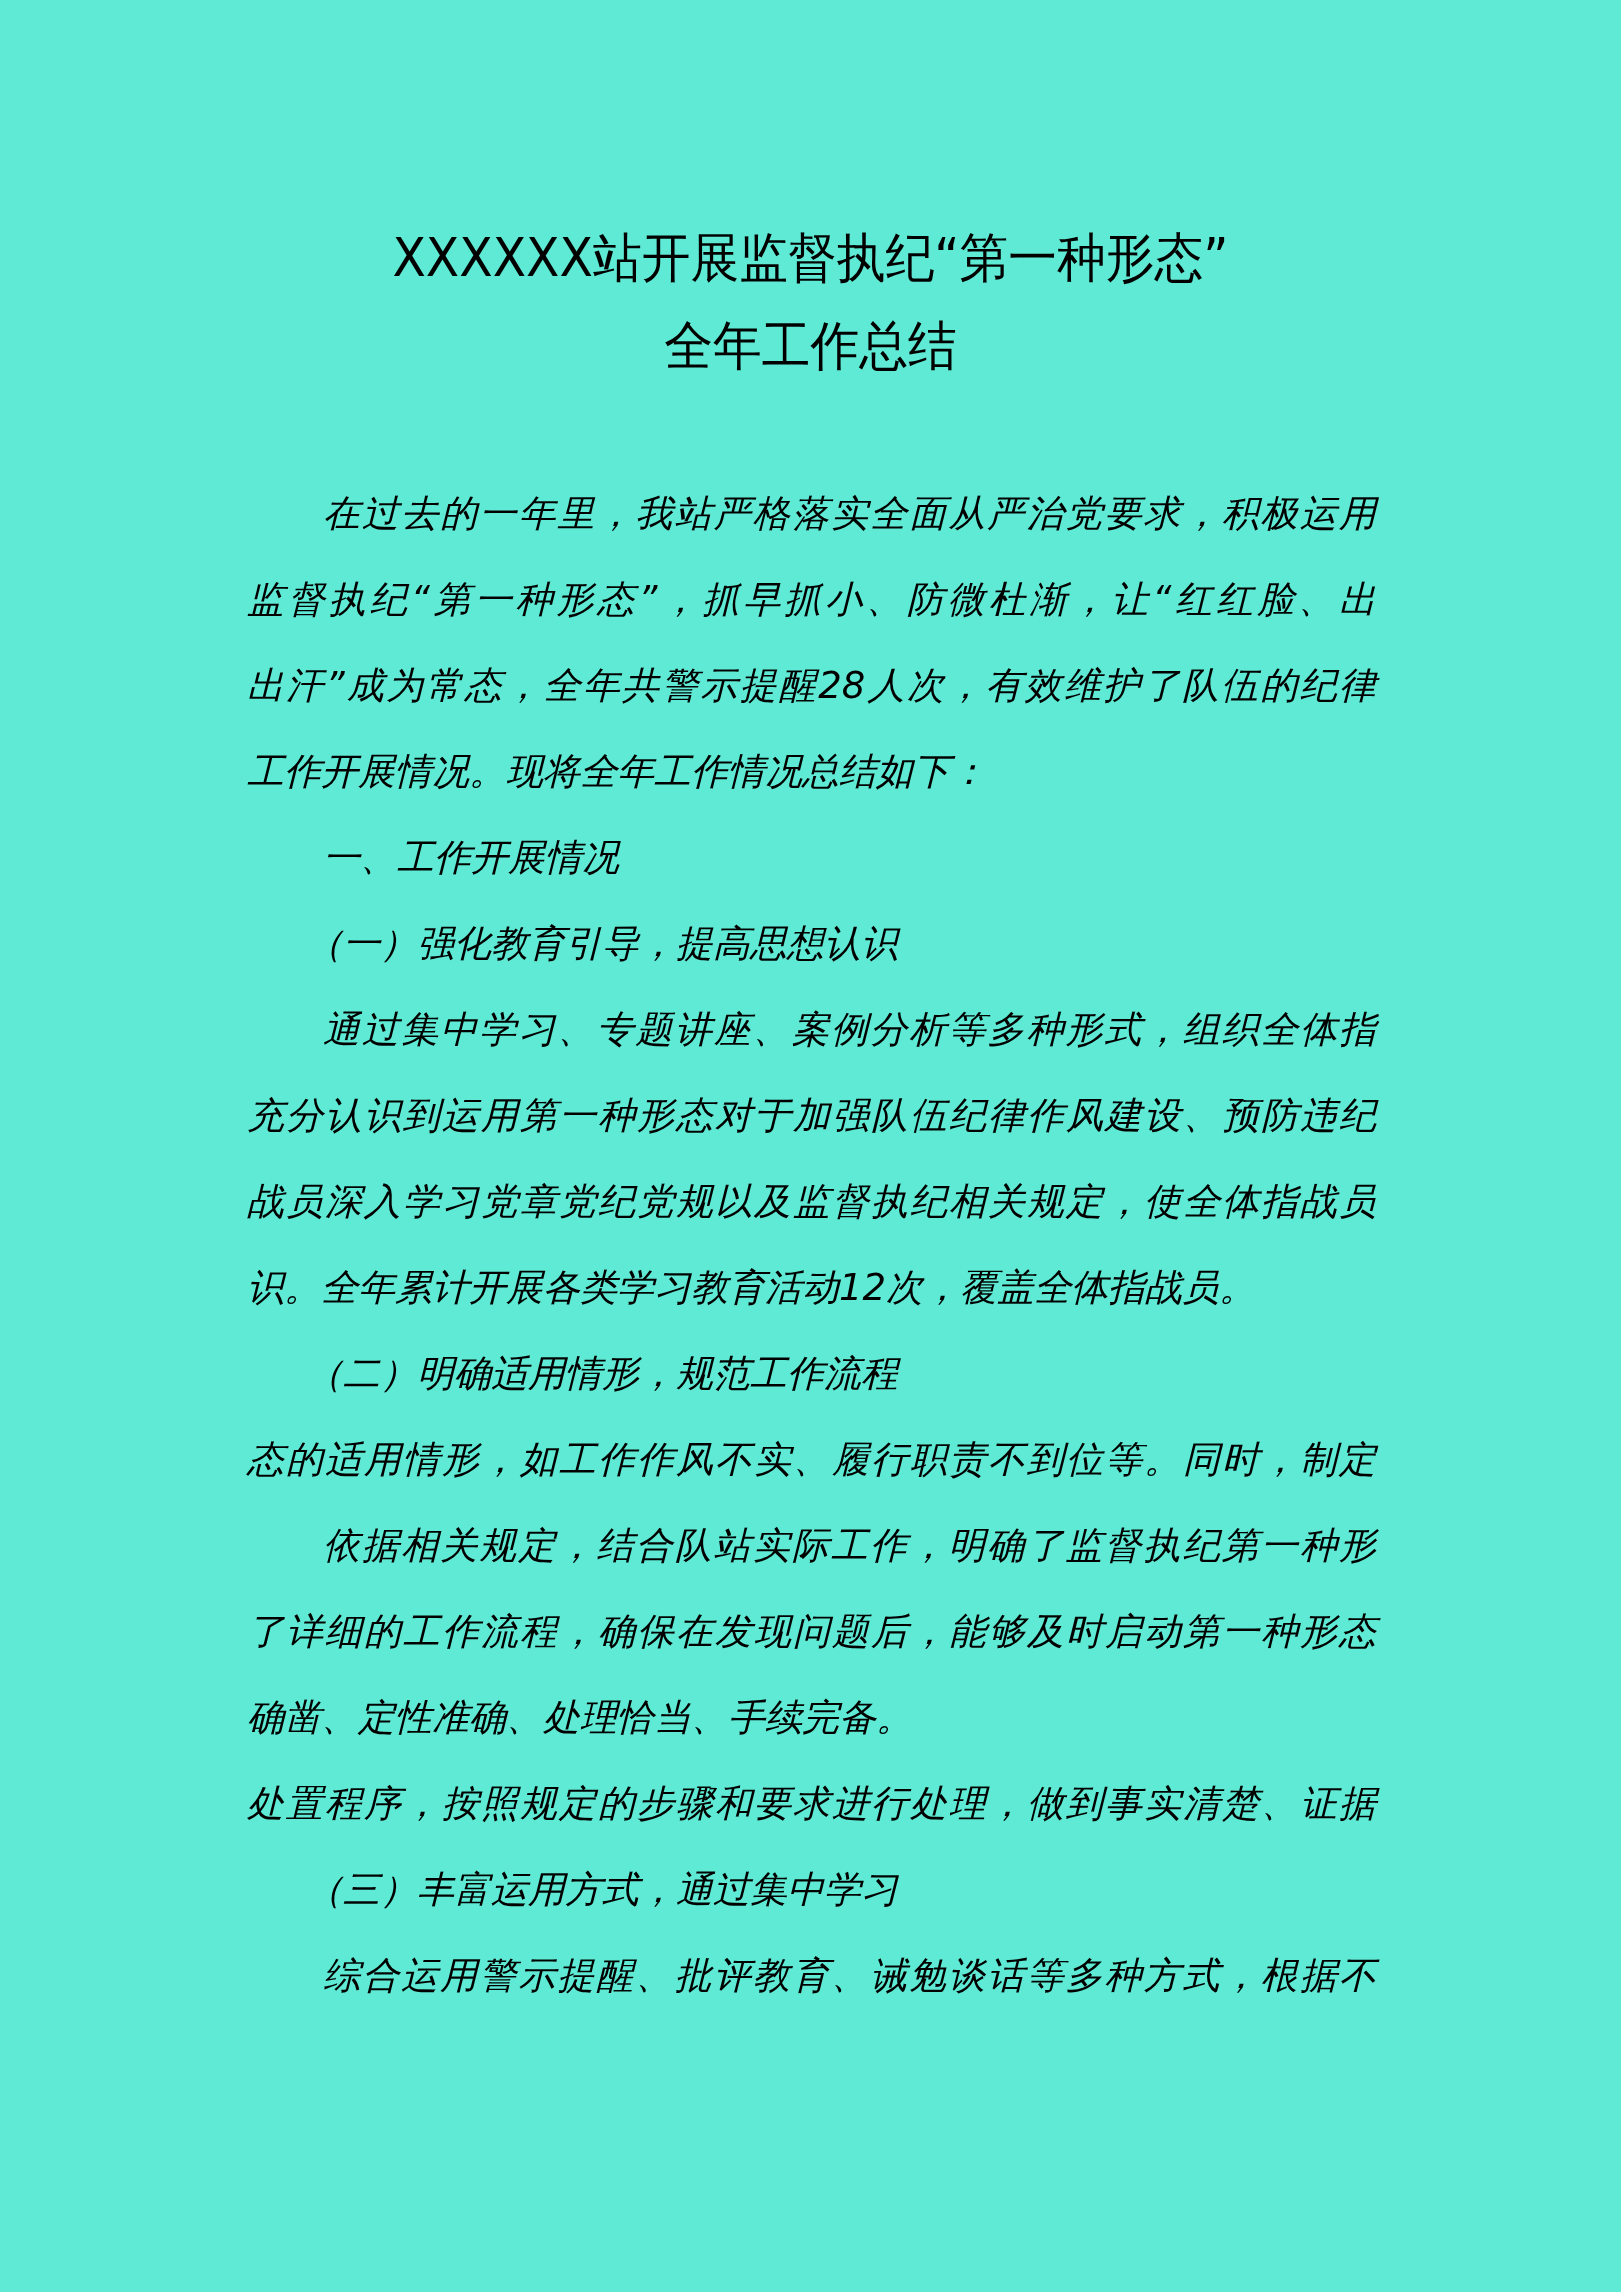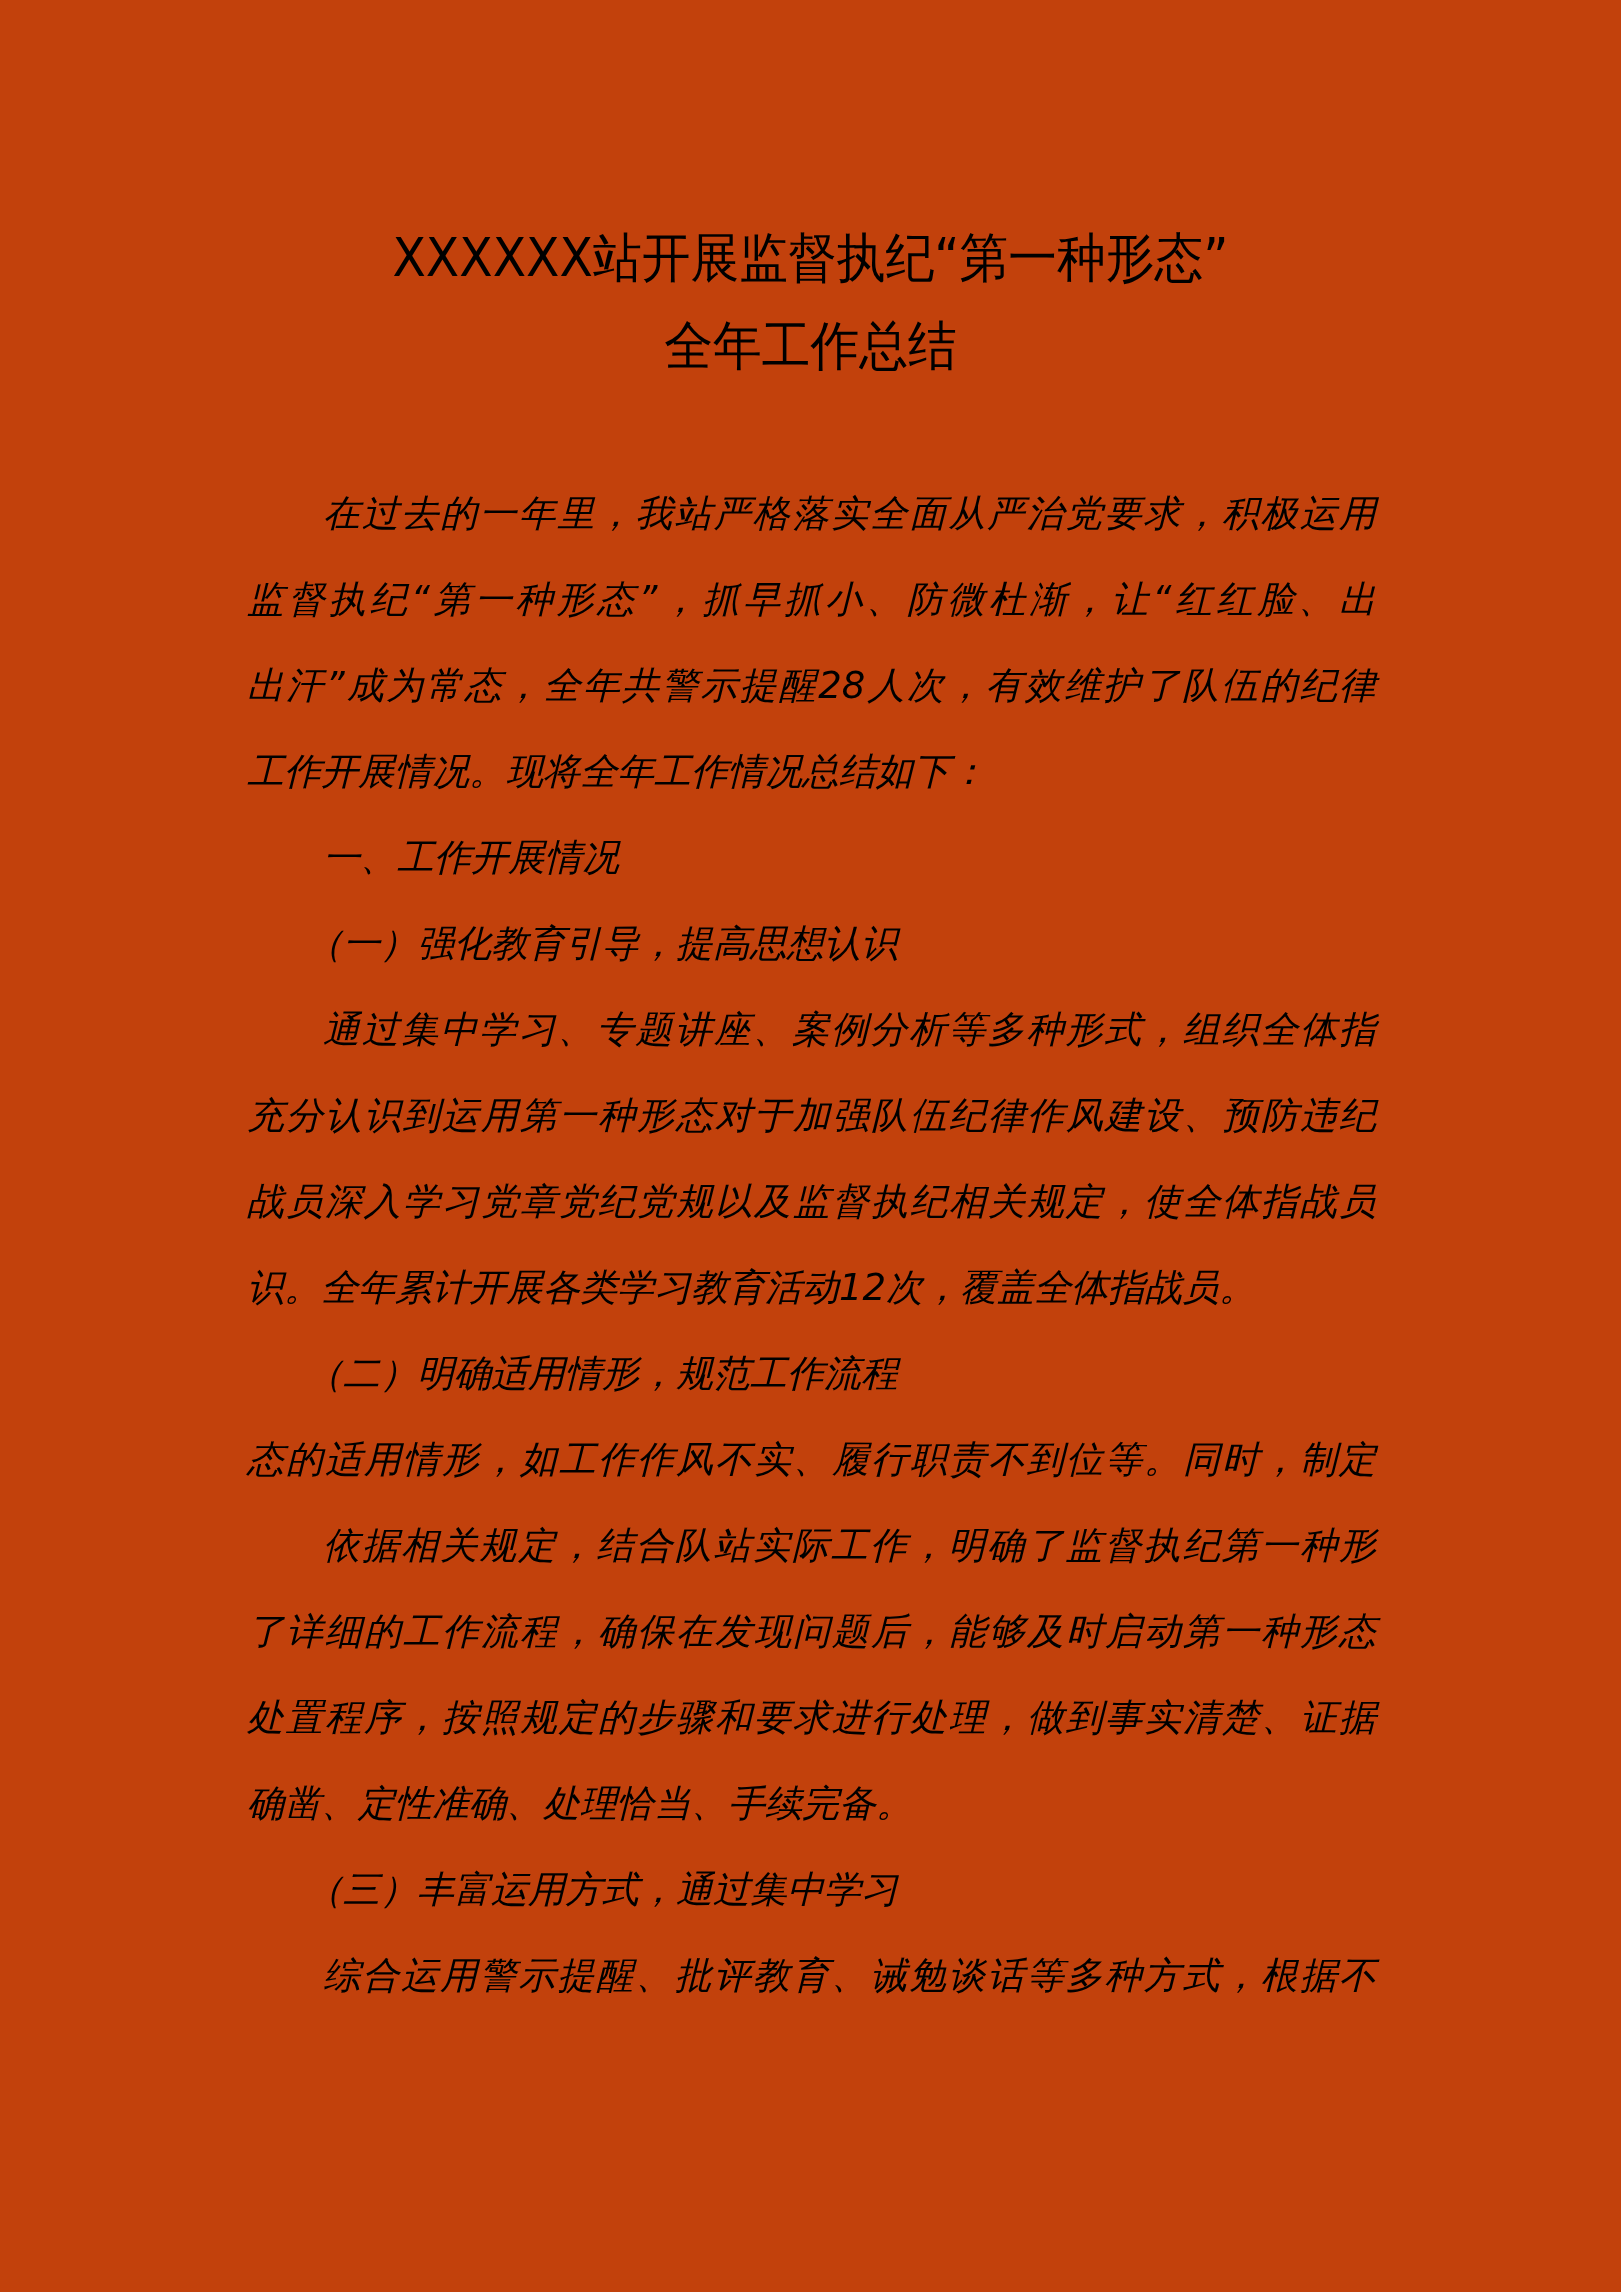--- a/index.html
+++ b/index.html
@@ -1,17 +1,17 @@
 <!DOCTYPE html>
 <html><head>
 <meta charset="utf-8">
 <style>
   html, body { margin: 0; padding: 0; background: #ffffff; }
   body { width: 1621px; height: 2293px; position: relative; overflow: hidden; color: #000; }
-  .page { position: absolute; left: 0; top: 0; width: 1621px; height: 2293px; background: #c2410c; }
+  .page { position: absolute; left: 0; top: 0; width: 1621px; height: 2293px; background: #5eead4; }
   .title {
     position: absolute; left: 0; width: 1621px; text-align: center;
     font-family: "DejaVu Sans", "Liberation Sans", sans-serif;
     font-size: 53px; line-height: 88px; top: 214px; letter-spacing: 0px;
     transform: scaleX(0.92); transform-origin: center;
   }
   .body {
     position: absolute; left: 247px; width: 1129px; top: 471px;
     font-family: "DejaVu Sans", "Liberation Sans", sans-serif;
     font-size: 37px; line-height: 86px;
@@ -51,22 +51,22 @@
       <span class="line">战员深入学习党章党纪党规以及监督执纪相关规定，使全体指战员</span>
       <span class="line last">识。全年累计开展各类学习教育活动12次，覆盖全体指战员。</span>
     </p>
 
     <p class="h2">（二）明确适用情形，规范工作流程</p>
 
     <p>
       <span class="line">态的适用情形，如工作作风不实、履行职责不到位等。同时，制定</span>
       <span class="line first">依据相关规定，结合队站实际工作，明确了监督执纪第一种形</span>
       <span class="line">了详细的工作流程，确保在发现问题后，能够及时启动第一种形态</span>
+      <span class="line last">确凿、定性准确、处理恰当、手续完备。</span>
       <span class="line">处置程序，按照规定的步骤和要求进行处理，做到事实清楚、证据</span>
-      <span class="line last">确凿、定性准确、处理恰当、手续完备。</span>
     </p>
 
     <p class="h2">（三）丰富运用方式，通过集中学习</p>
 
     <p>
       <span class="line first">综合运用警示提醒、批评教育、诫勉谈话等多种方式，根据不</span>
     </p>
   </div>
 </div>
 

